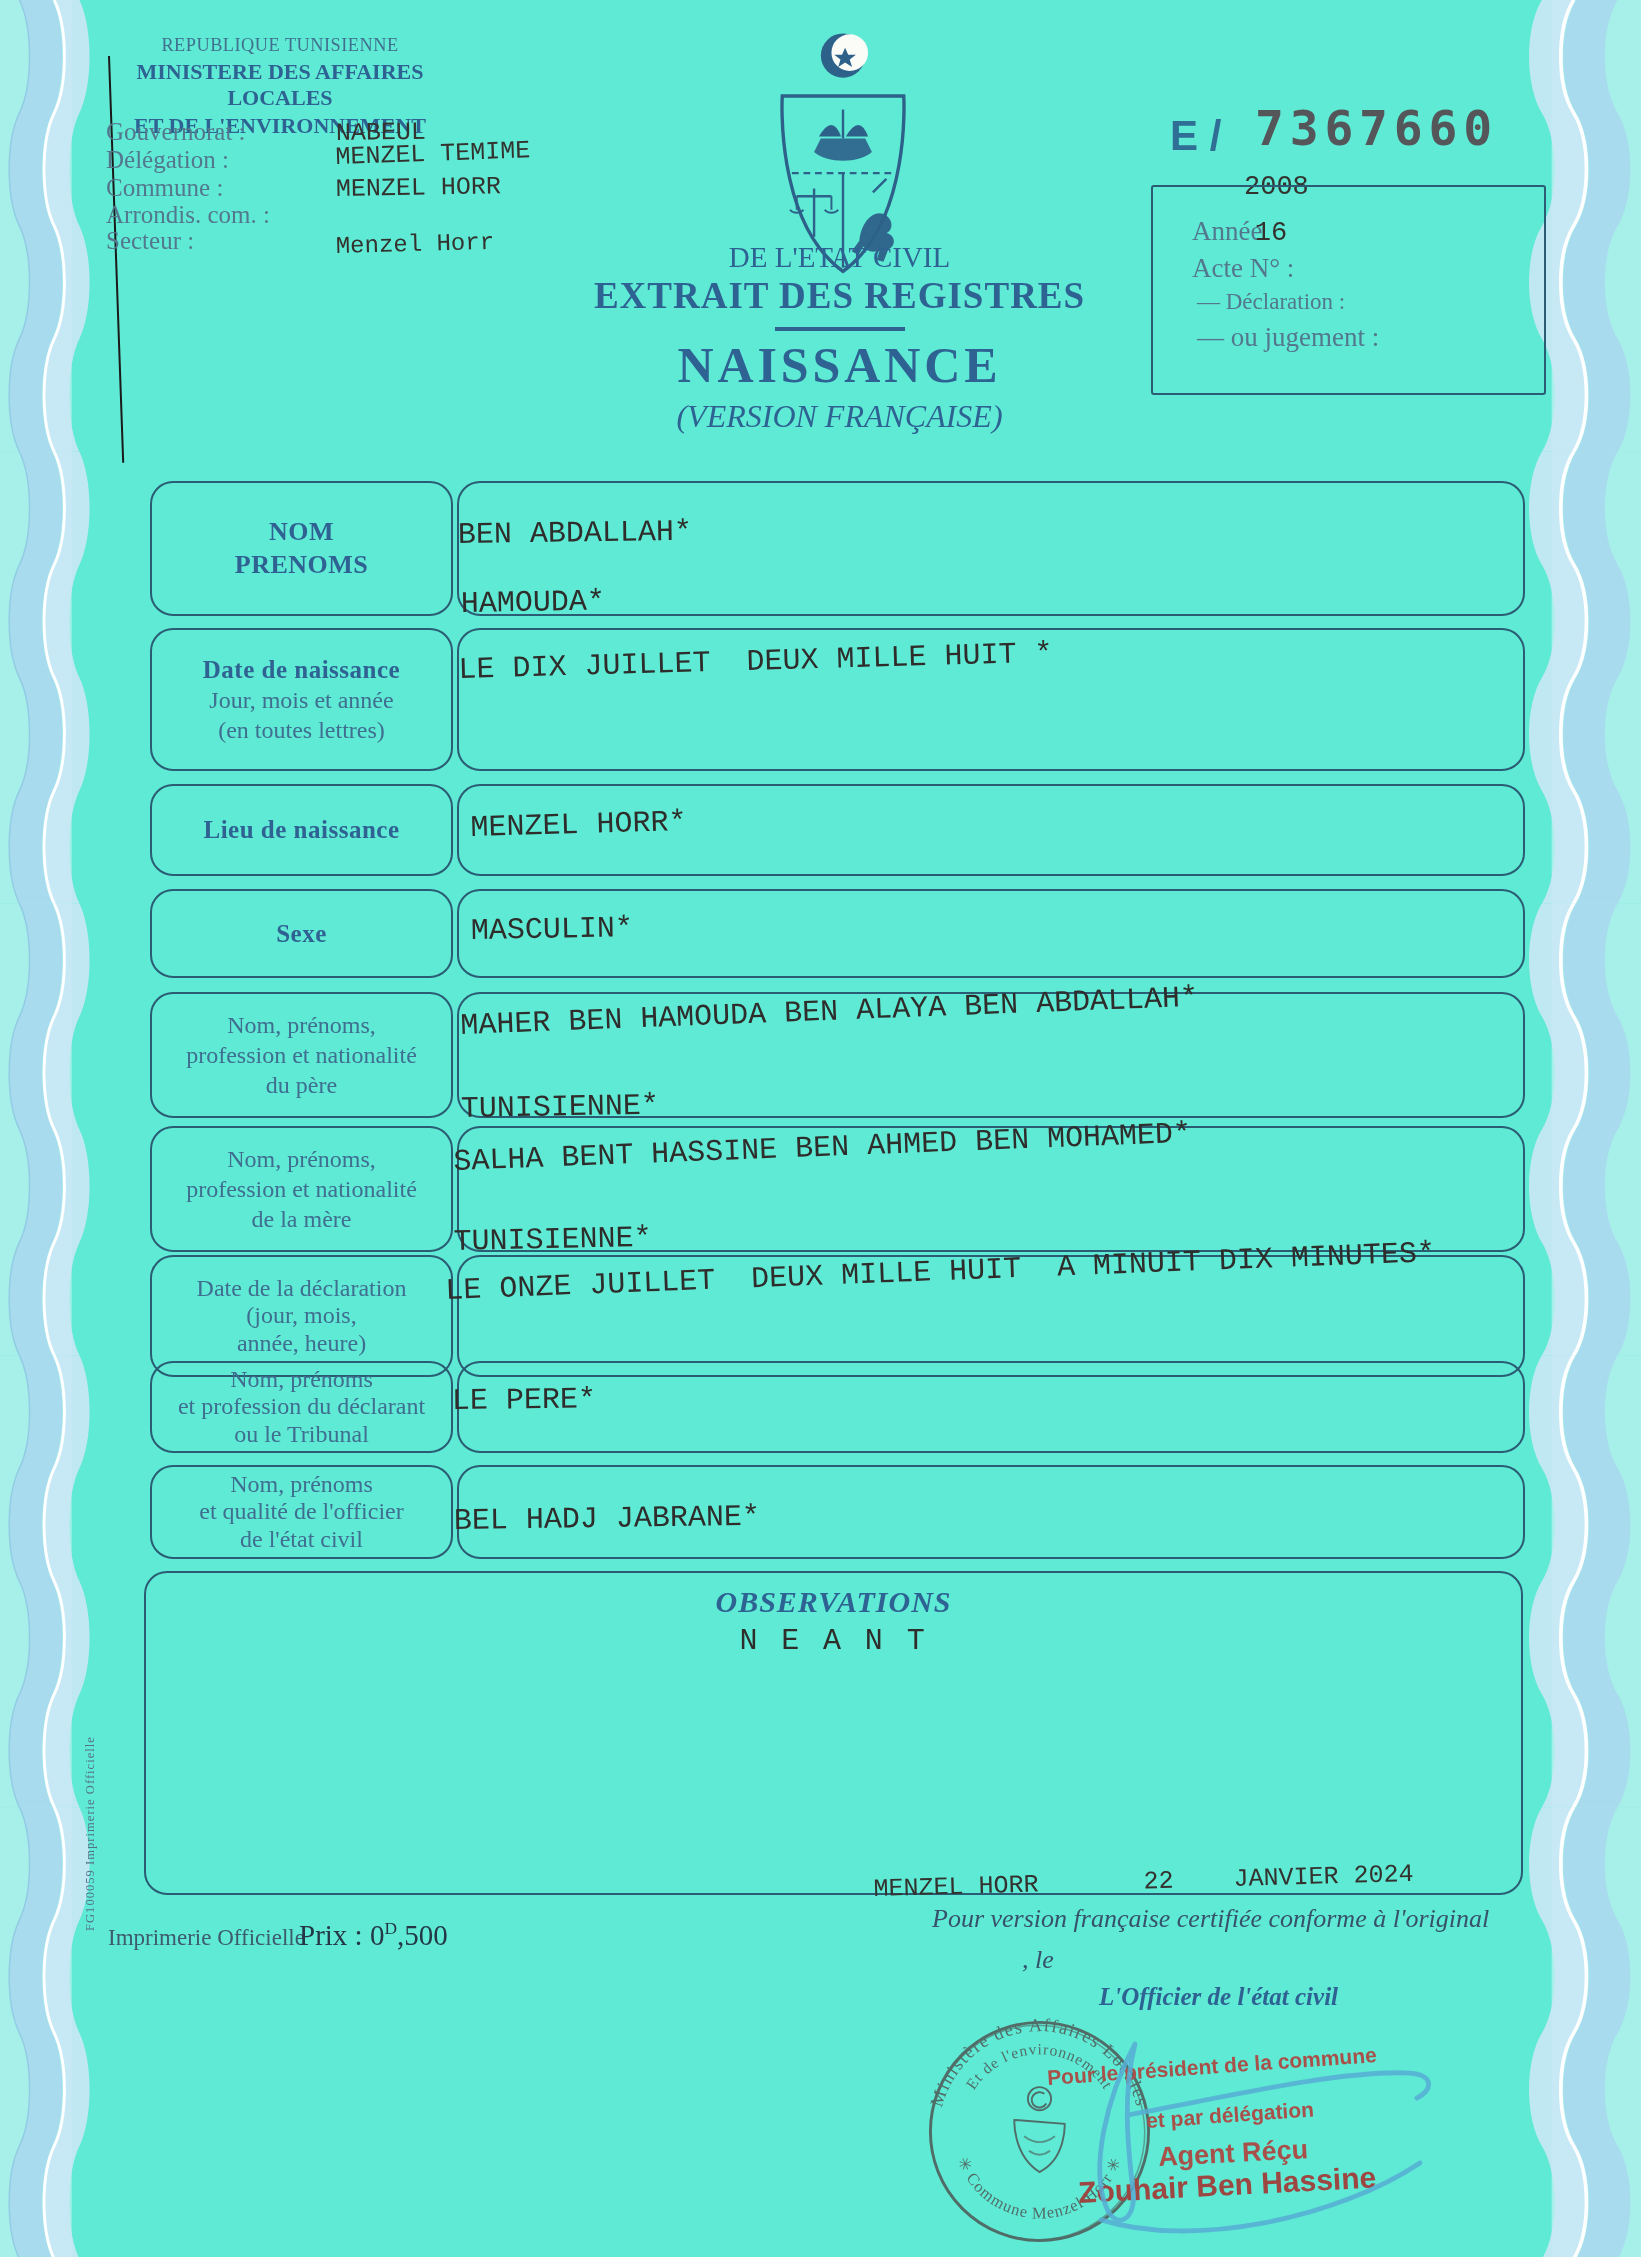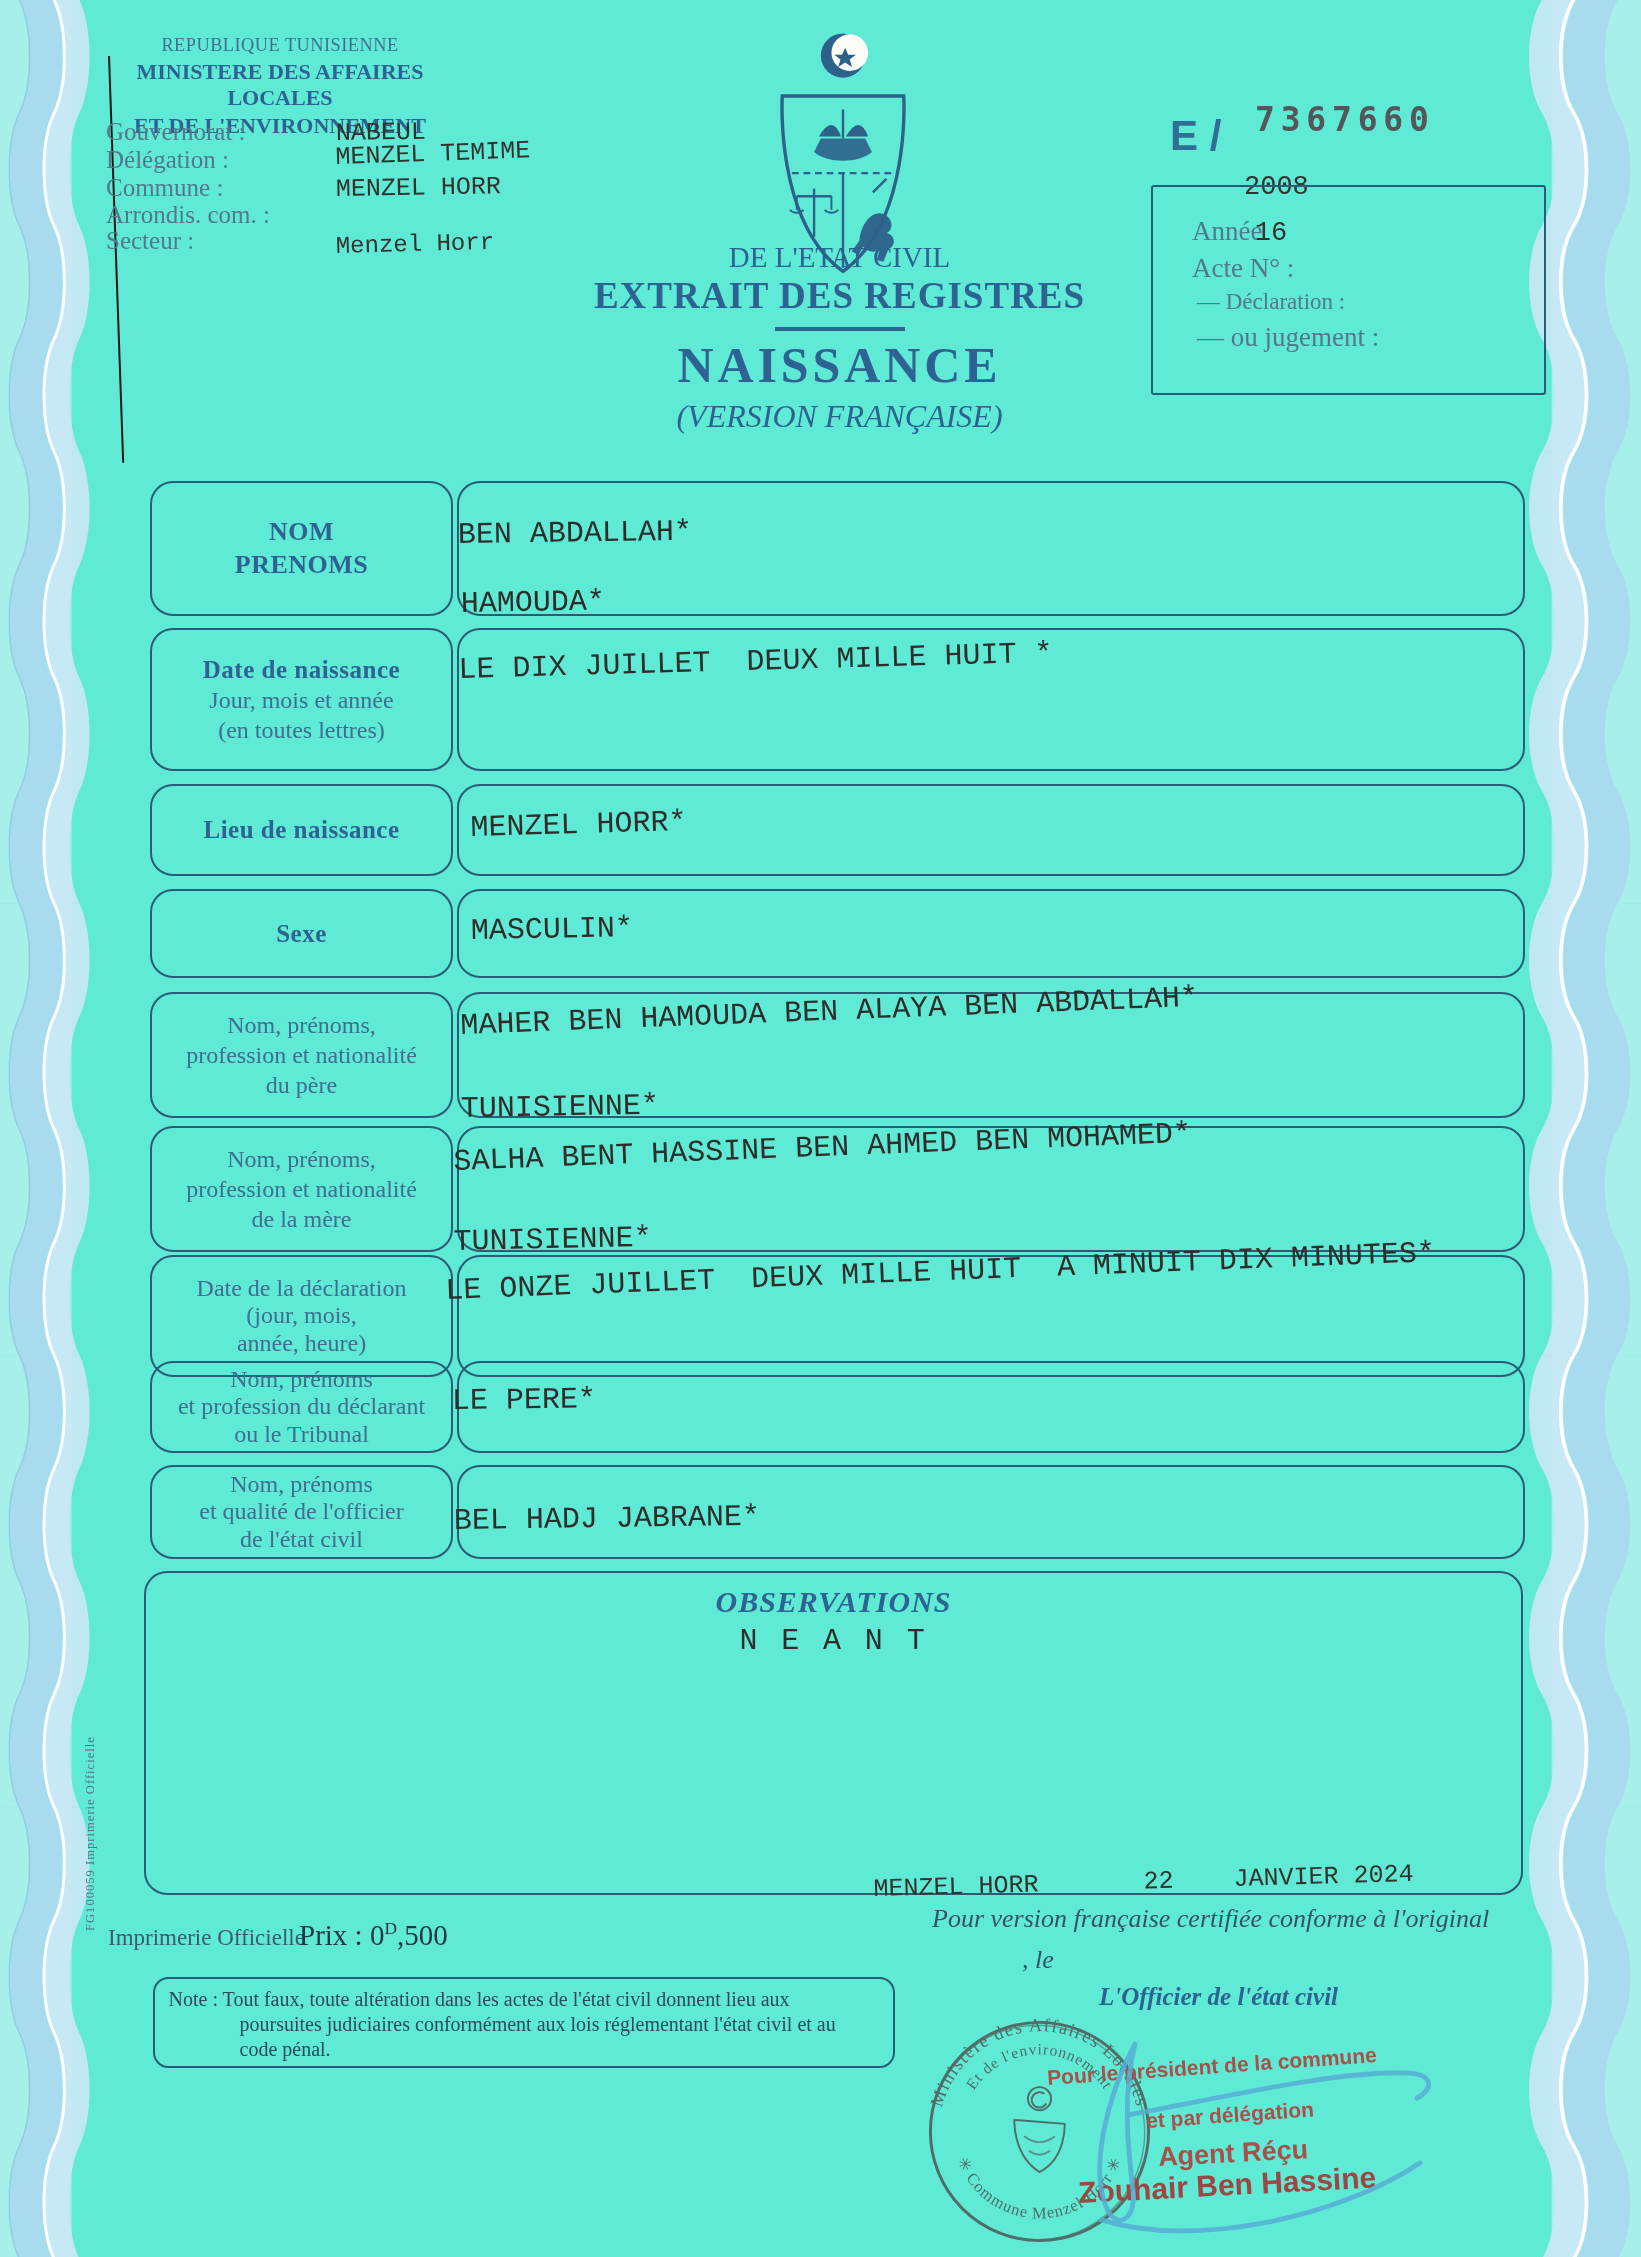--- a/index.html
+++ b/index.html
@@ -115,21 +115,21 @@
       <line x1="37" y1="186" x2="37" y2="200" stroke-width="2"></line>
       <line x1="73" y1="186" x2="73" y2="200" stroke-width="2"></line>
       <path d="M30,200 a8,6 0 0 0 14,0" stroke-width="2"></path>
       <path d="M66,200 a8,6 0 0 0 14,0" stroke-width="2"></path>
       <line x1="116" y1="182" x2="130" y2="168" stroke-width="2.5"></line>
       <path d="M102,232 c2,-20 16,-34 28,-26 c8,6 6,16 0,18 c10,2 10,14 2,17 l-5,13 l-7,-2 l3,-10 c-7,3 -14,1 -17,-4 l-5,9 l-7,-4 Z" fill="#2d6189" stroke="none" opacity="0.95"></path>
     </g>
   </svg>
 
   <div class="abs" style="left:1170px;top:112px;font-family:'Liberation Sans',sans-serif;font-weight:bold;font-size:42px;color:#2f6e95;">E /</div>
-  <div class="abs" style="left:1255px;top:100px;font-family:'DejaVu Sans Mono',monospace;font-weight:bold;font-size:33px;color:#55565a;letter-spacing:5.8px;">7367660</div>
+  <div class="abs" style="left:1255px;top:100px;font-family:'DejaVu Sans Mono',monospace;font-weight:bold;font-size:48px;color:#55565a;letter-spacing:5.8px;">7367660</div>
   <div class="abs typed-sm" style="left:1244px;top:174px;font-size:27px;">2008</div>
 
   <div class="abs" style="left:1151px;top:185px;width:375px;height:206px;border:2.4px solid #2a5c74;border-radius:3px;padding-left:16px;">
     <div class="abs" style="left:39px;top:29px;">
       <span class="gblue" style="font-size:27px;">Année</span><span class="typed-sm" style="font-size:27px;margin-left:-7.7px;">16</span>
     </div>
     <div class="abs gblue" style="left:39px;top:66px;font-size:27px;">Acte N° :</div>
     <div class="abs gblue" style="left:44px;top:102px;font-size:23px;">— Déclaration :</div>
     <div class="abs gblue" style="left:44px;top:135px;font-size:27px;">— ou jugement :</div>
   </div>
@@ -238,25 +238,20 @@
   <div class="abs typed-sm" style="left:874px;top:1877px;transform:rotate(-1.6deg);">MENZEL HORR       22    JANVIER 2024</div>
   <div class="abs it" style="left:932px;top:1904px;font-size:26px;color:#36526a;">Pour version française certifiée conforme à l'original</div>
   <div class="abs it" style="left:1022px;top:1945px;font-size:26px;color:#36526a;">, le</div>
   <div class="abs it hblue" style="left:1099px;top:1983px;font-size:25px;font-weight:bold;">L'Officier de l'état civil</div>
 
   <div class="abs" style="left:108px;top:1925px;font-size:23px;color:#3d5a6e;">Imprimerie Officielle</div>
   <div class="abs" style="left:299px;top:1918px;font-size:29px;color:#243746;">
     <span>Prix : 0</span><span class="sup">D</span><span>,500</span>
   </div>
 
-  <div class="abs" style="left:153px;top:1977px;width:742px;height:91px;border:2.4px solid #2a5c74;border-radius:15.4px;padding:7.7px 13.5px;box-sizing:border-box;color:#2c4a5e;font-size:20px;line-height:1.25;">
-    <div>Note : Tout faux, toute altération dans les actes de l'état civil donnent lieu aux</div>
-    <div style="padding-left:71px;">poursuites judiciaires conformément aux lois réglementant l'état civil et au</div>
-    <div style="padding-left:71px;">code pénal.</div>
-  </div>
 
   <div class="abs" style="left:83px;top:1680px;height:251px;writing-mode:vertical-rl;transform:rotate(180deg);font-size:12.6px;color:#56718a;letter-spacing:1px;">FG100059   Imprimerie Officielle</div>
 
   <svg class="abs" style="left:908px;top:2006px;" width="263" height="251" viewBox="0 0 272 260">
     <g opacity="0.8">
       <circle cx="136" cy="130" r="113" stroke="#4e4e4e" stroke-width="3" fill="none"></circle>
       <circle cx="134" cy="131" r="111" stroke="#4e4e4e" stroke-width="1.5" fill="none" opacity="0.6"></circle>
       <defs>
         <path id="arcTop" d="M32,130 A104,104 0 0 1 240,130"></path>
         <path id="arcInner" d="M56,130 A80,80 0 0 1 216,130"></path>

